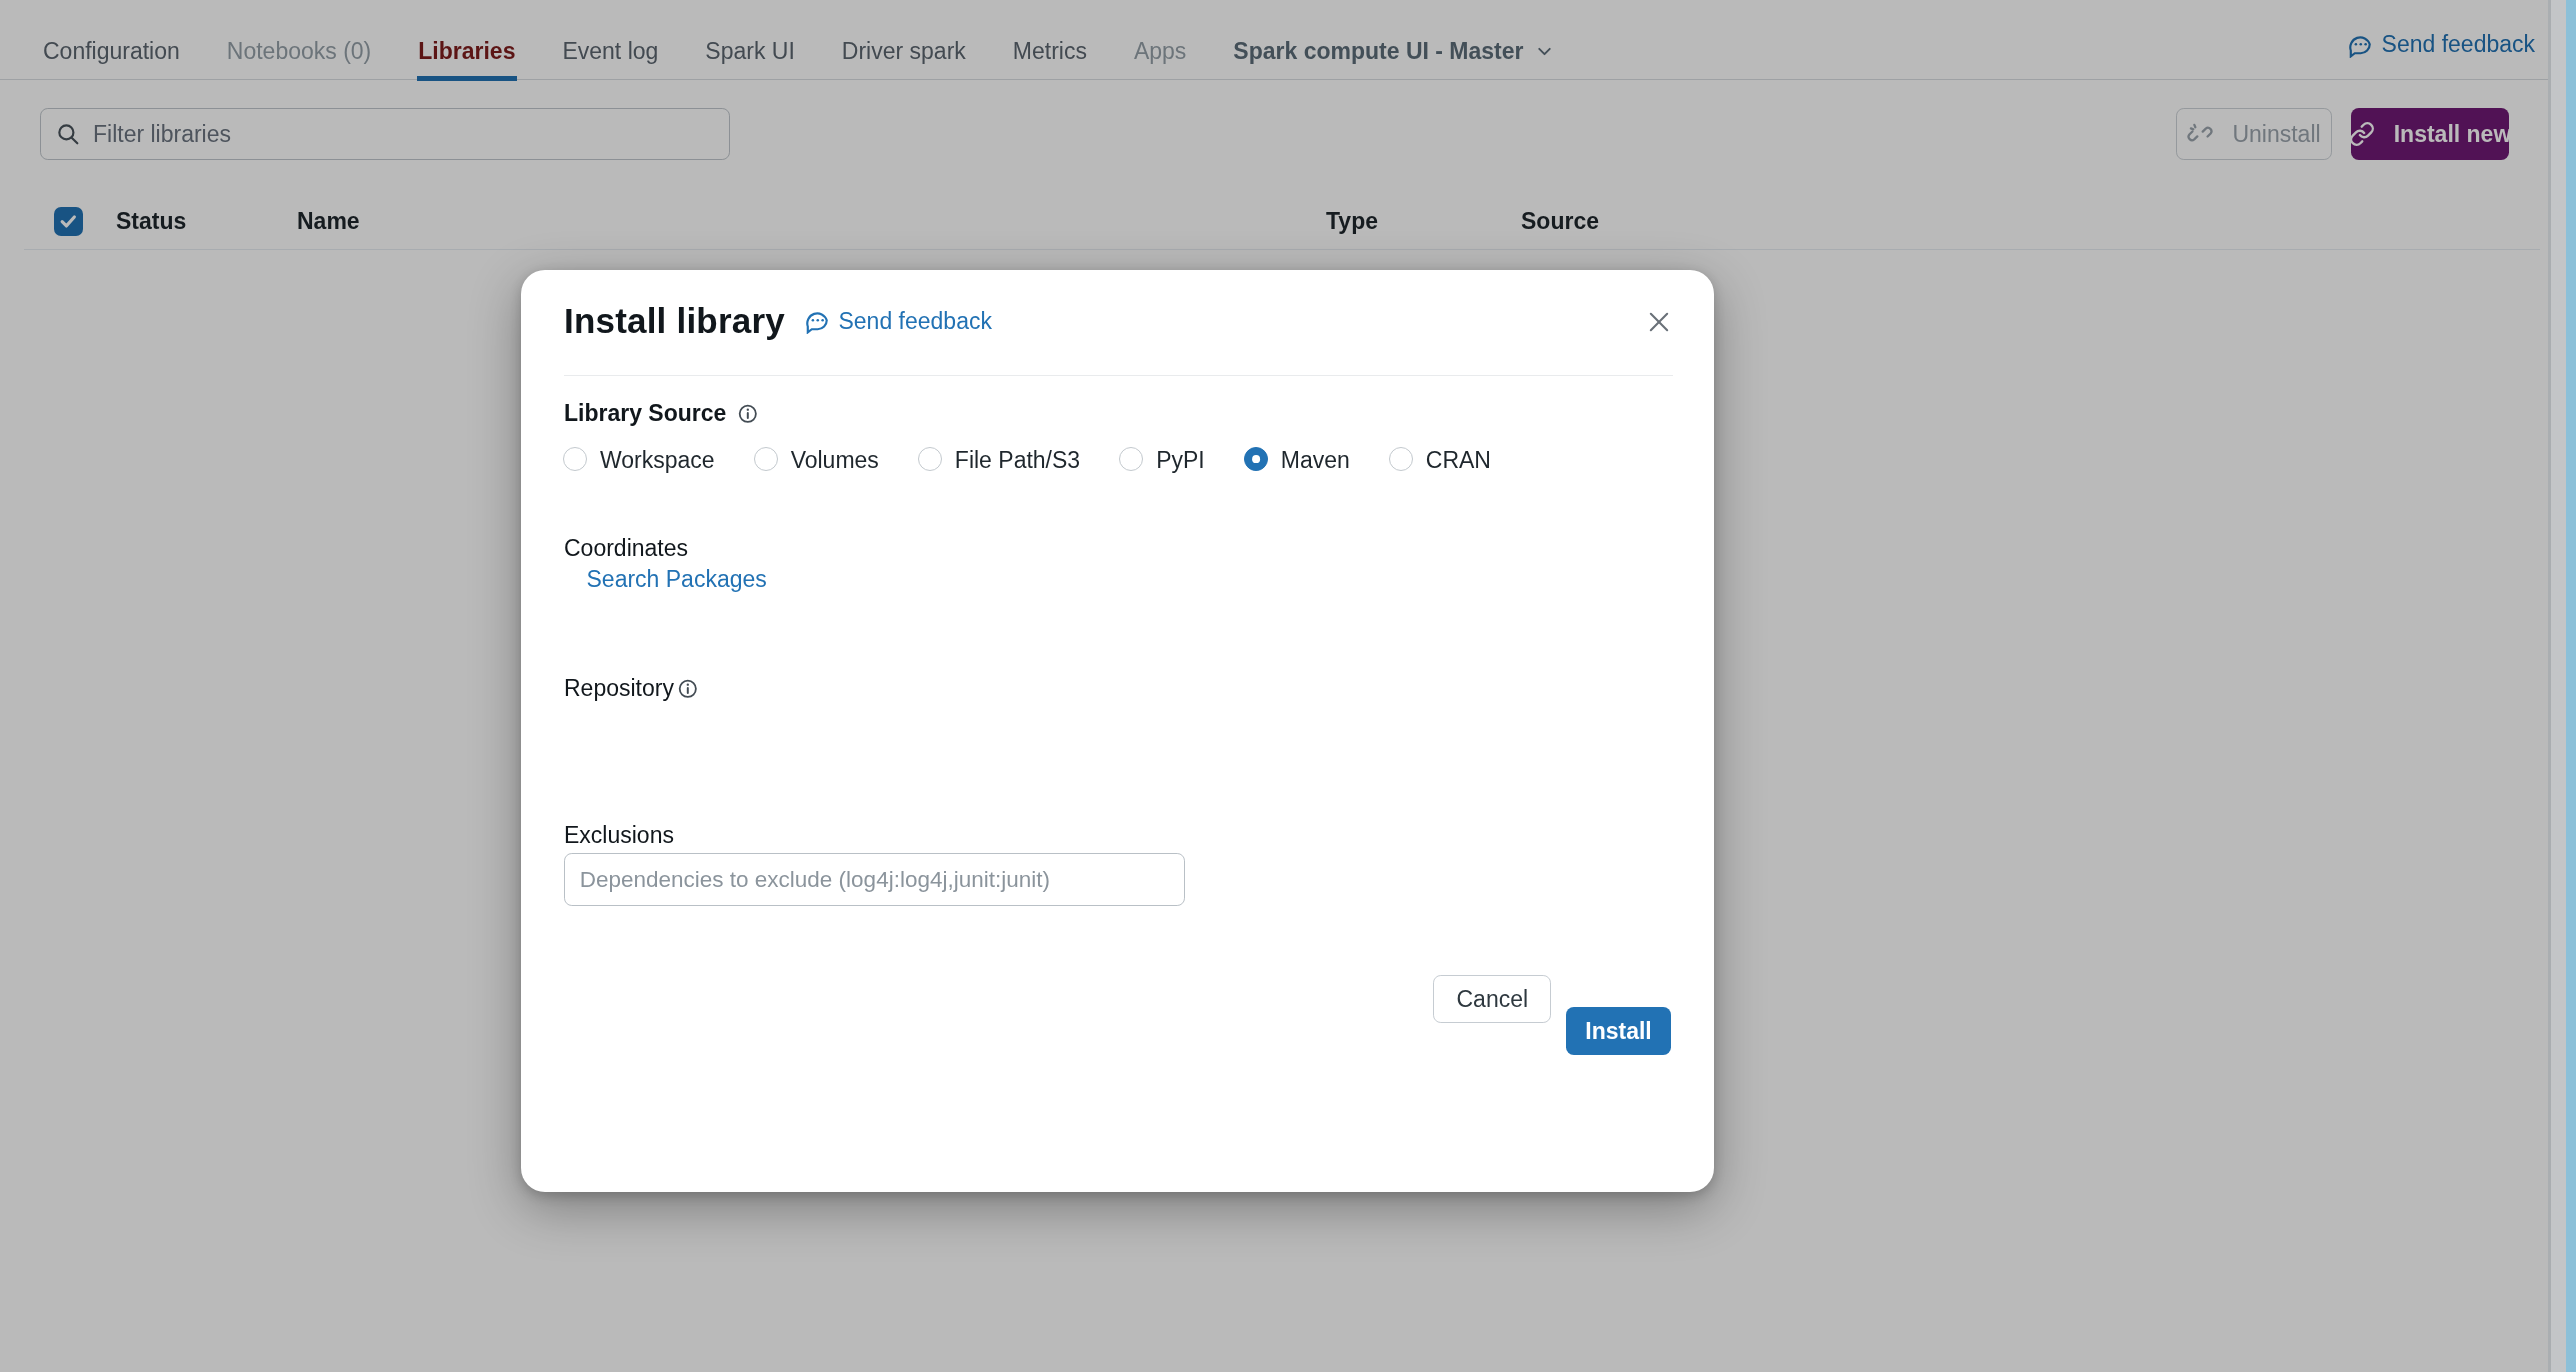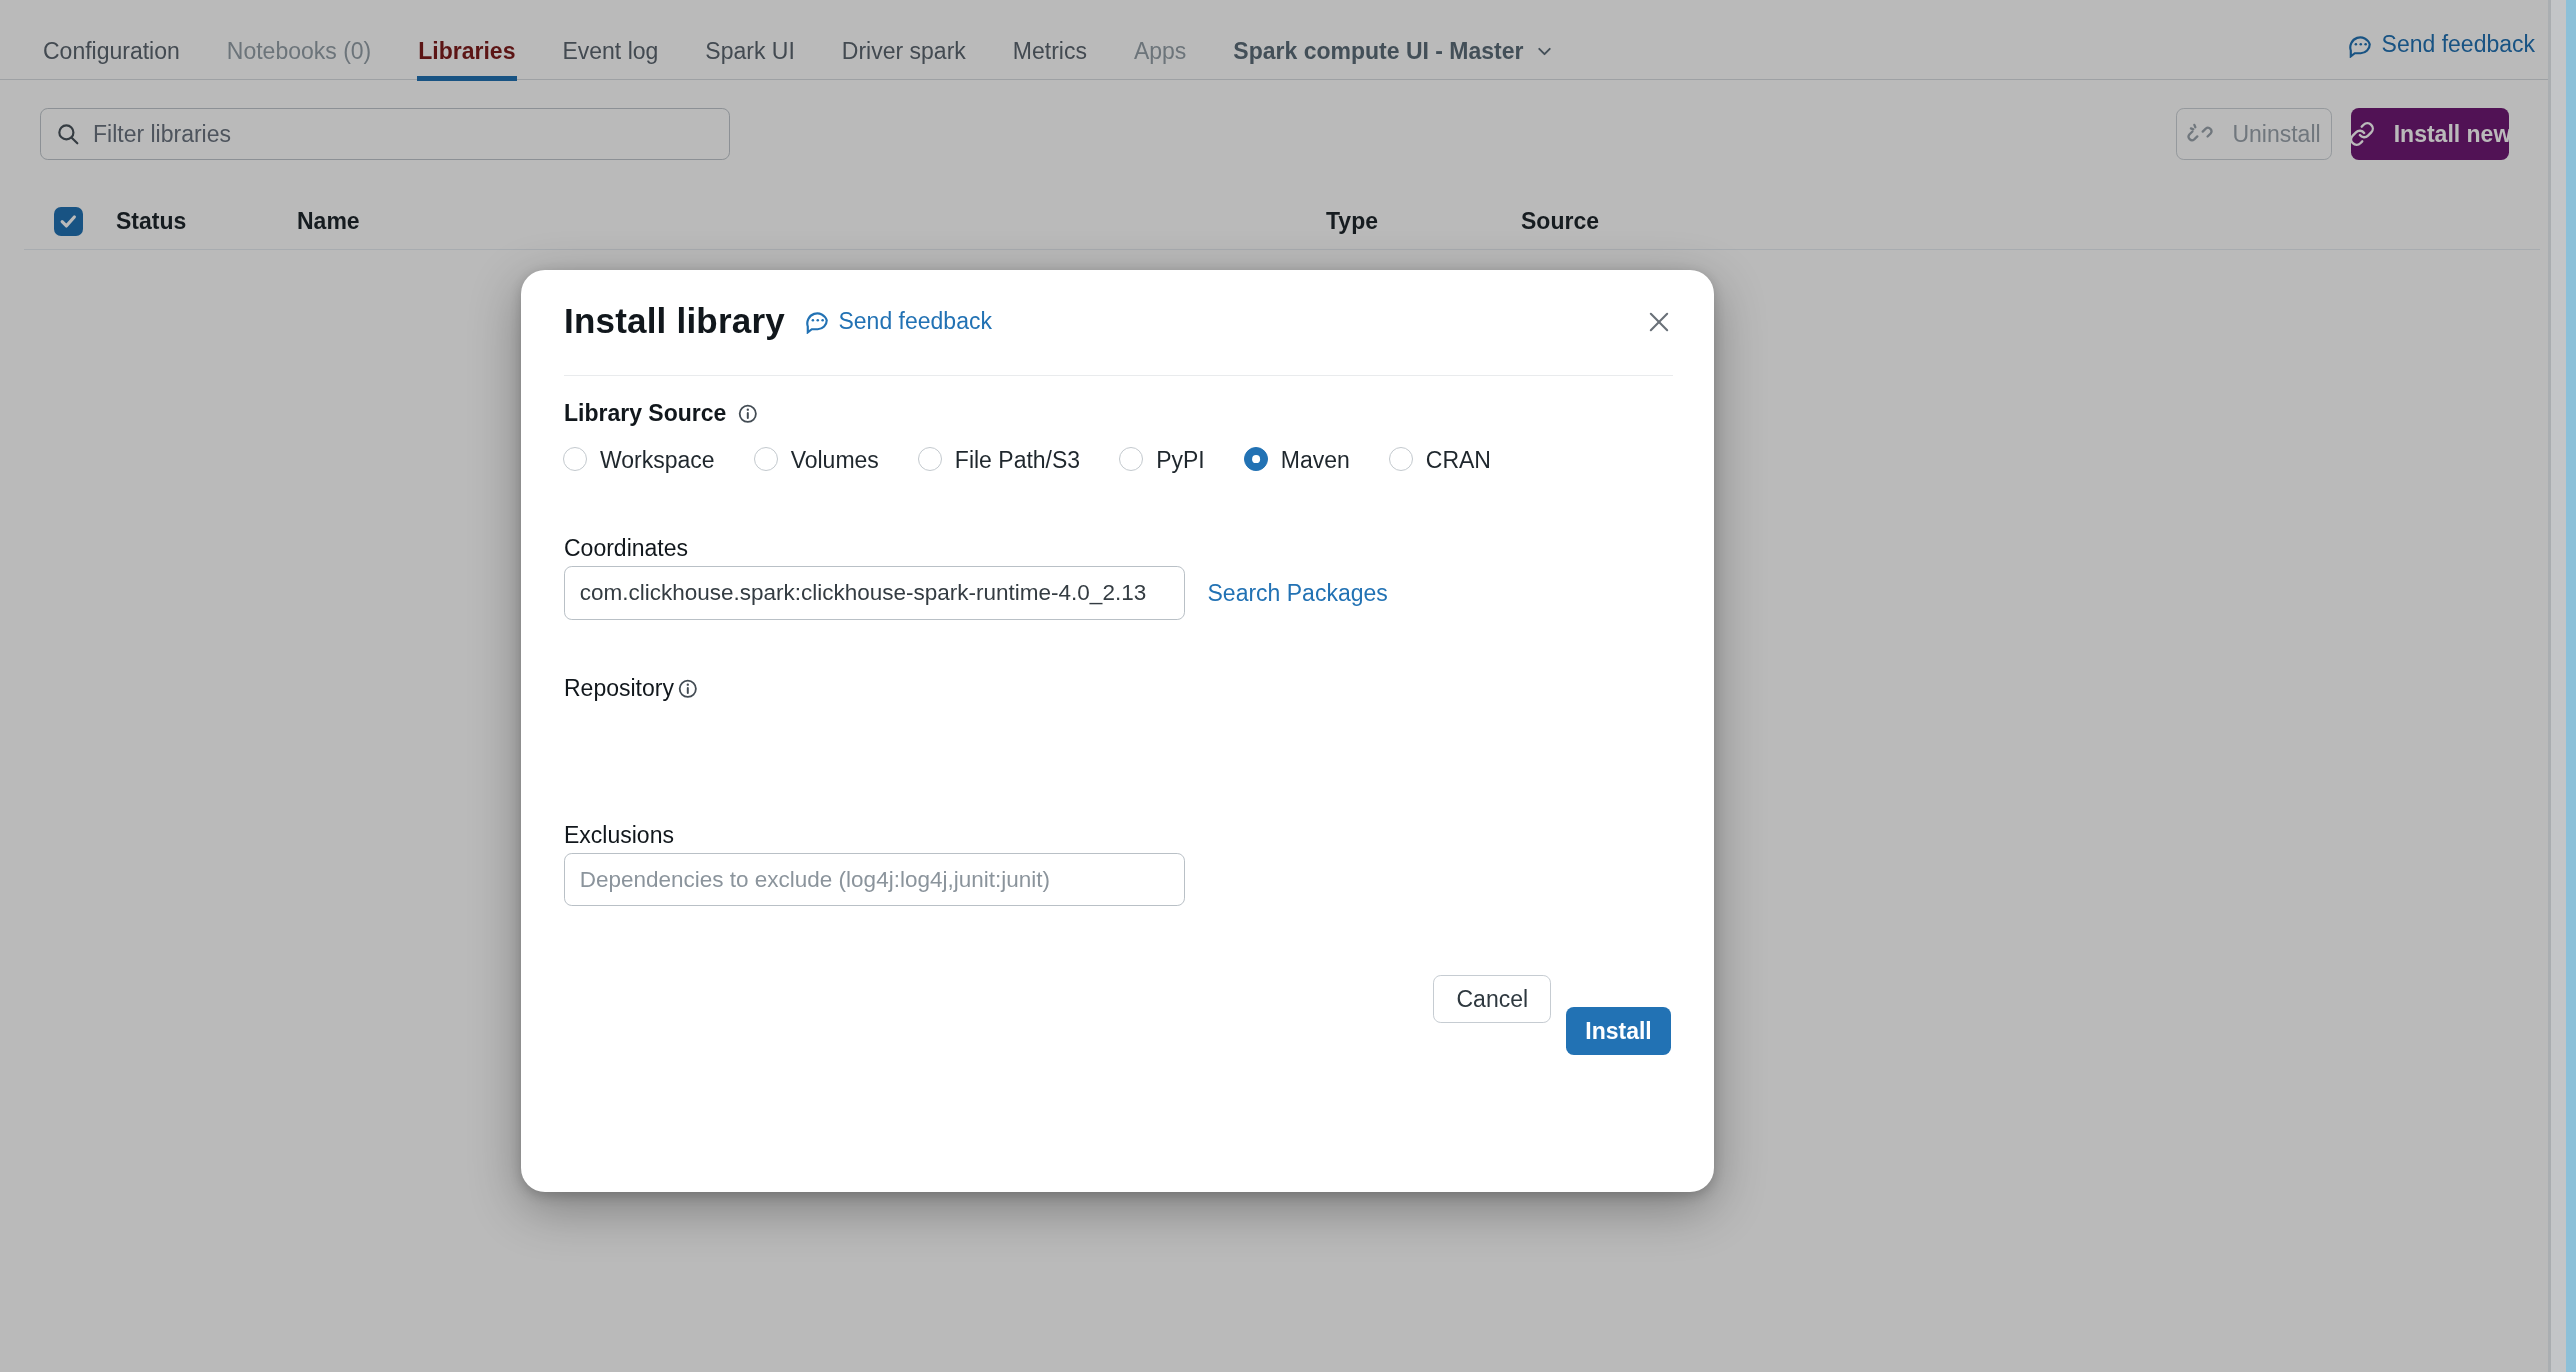--- a/index.html
+++ b/index.html
@@ -264,21 +264,20 @@
       <span class="radio-opt">
         <span class="radio"></span>
         <span class="radio-label">CRAN</span>
       </span>
     </div>
 
     <div class="lbl-row lbl-coordinates">
       <span class="fld-label">Coordinates</span>
     </div>
     <div class="coord-row">
-      <input class="txt-input" type="text" value="com.clickhouse.spark:clickhouse-spark-runtime-4.0_2.13" style="">
       <span class="search-link">Search Packages</span>
     </div>
 
     <div class="lbl-row row-repo">
       <span class="fld-label">Repository</span>
       <span class="info-icon">
         <svg viewBox="0 0 24 24" width="21.6" height="21.6">
             <circle cx="12" cy="12" r="9" fill="none" stroke="currentColor" stroke-width="2"></circle>
             <line x1="12" y1="11" x2="12" y2="16.6" stroke="currentColor" stroke-width="2.2" stroke-linecap="round"></line>
             <circle cx="12" cy="7.4" r="1.3" fill="currentColor"></circle>

